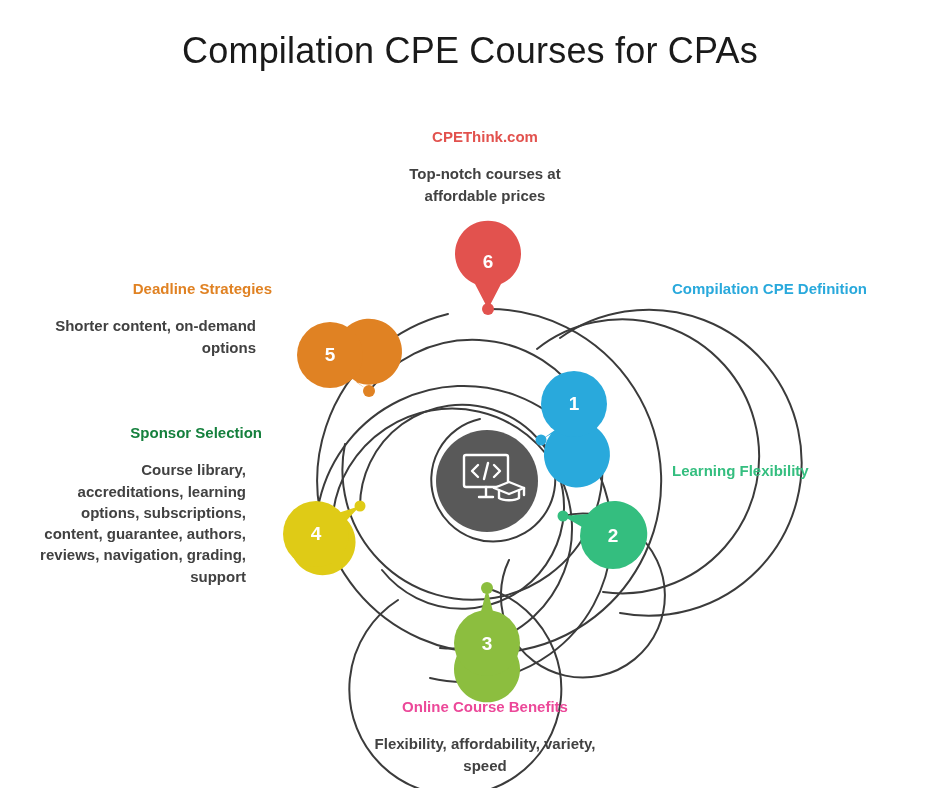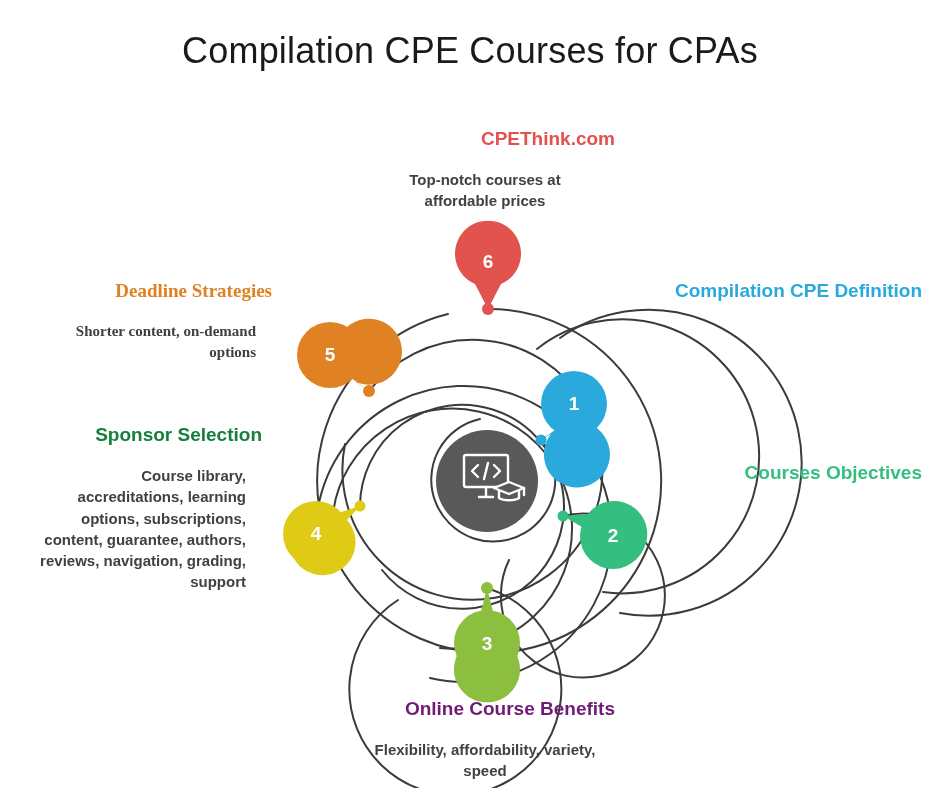--- a/index.html
+++ b/index.html
@@ -28,43 +28,42 @@
   }
   .diagram {
     position: absolute;
     top: 0;
     left: 0;
   }
   .callout {
     position: absolute;
   }
   .callout-heading {
-    font-size: 19px;
+    font-size: 15px;
     font-weight: bold;
     line-height: 1.42;
     margin: 0 0 12px 0;
-    text-align: right;
   }
   .callout-body {
     font-size: 15px;
     font-weight: bold;
     line-height: 1.42;
     color: #414141;
     margin: 16px;
   }
   .align-right { text-align: right; }
   .align-left  { text-align: left; }
   .align-center{ text-align: center; }
 
   
   #callout-top       { left: 355px; top: 126px;  width: 260px; }
   #callout-right-1   { left: 672px; top: 278px;  width: 250px; }
   #callout-right-2   { left: 672px; top: 460px;  width: 250px; }
   #callout-bottom    { left: 355px; top: 696px;  width: 260px; }
-  #callout-left-1    { left: 20px;  top: 278px;  width: 252px; font-family: Liberation Serif, serif; }
+  #callout-left-1    { left: 20px;  top: 278px;  width: 252px; }
   #callout-left-2    { left: 20px;  top: 422px;  width: 242px; }
 
   .num-label {
     font-size: 19px;
     font-weight: bold;
     fill: #ffffff;
   }
 </style>
 </head>
 <body>
@@ -157,25 +156,25 @@
 <div class="callout align-center" id="callout-top">
   <p class="callout-heading" style="color:#E2524E">CPEThink.com</p>
   <p class="callout-body">Top-notch courses at affordable prices</p>
 </div>
 
 <div class="callout align-left" id="callout-right-1">
   <p class="callout-heading" style="color:#29A9DC">Compilation CPE Definition</p>
 </div>
 
 <div class="callout align-left" id="callout-right-2">
-  <p class="callout-heading" style="color:#34BE7F">Courses Objectives</p>
+  <p class="callout-heading" style="color:#34BE7F">Learning Flexibility</p>
 </div>
 
 <div class="callout align-center" id="callout-bottom">
-  <p class="callout-heading" style="color:#701a75">Online Course Benefits</p>
+  <p class="callout-heading" style="color:#ec4899">Online Course Benefits</p>
   <p class="callout-body">Flexibility, affordability, variety, speed</p>
 </div>
 
 <div class="callout align-right" id="callout-left-1">
   <p class="callout-heading" style="color:#E08223">Deadline Strategies</p>
   <p class="callout-body">Shorter content, on-demand options</p>
 </div>
 
 <div class="callout align-right" id="callout-left-2">
   <p class="callout-heading" style="color:#15803d">Sponsor Selection</p>

